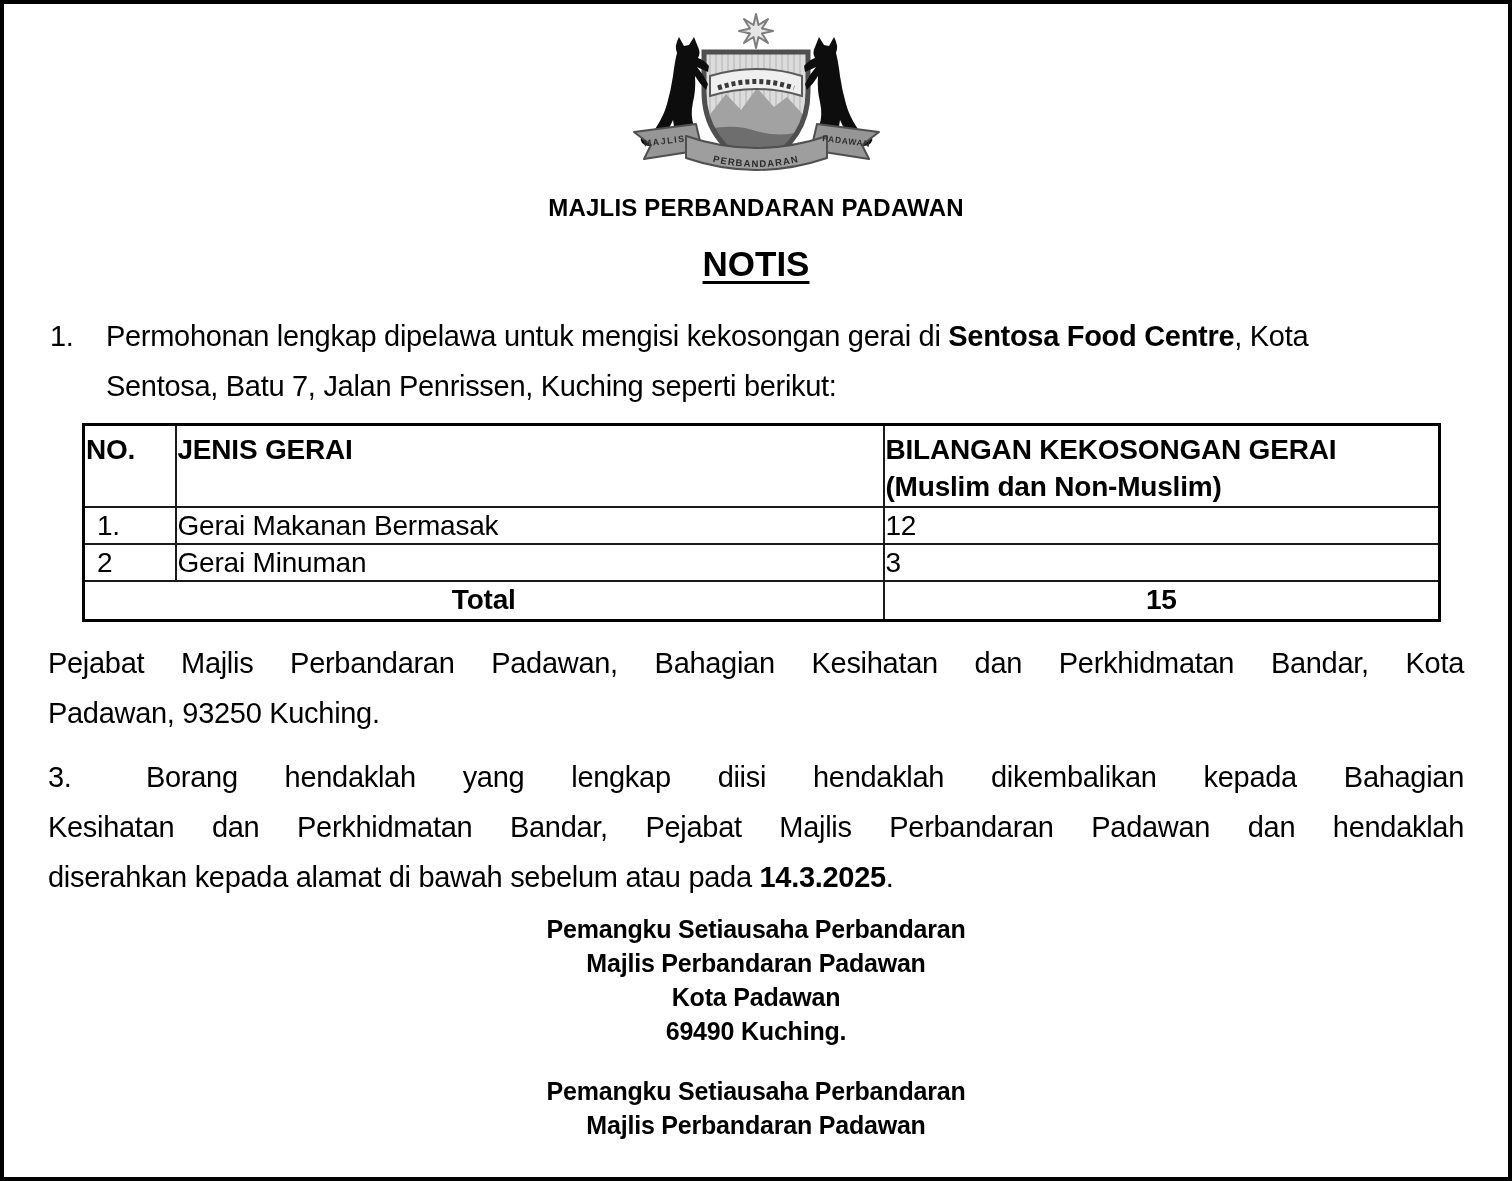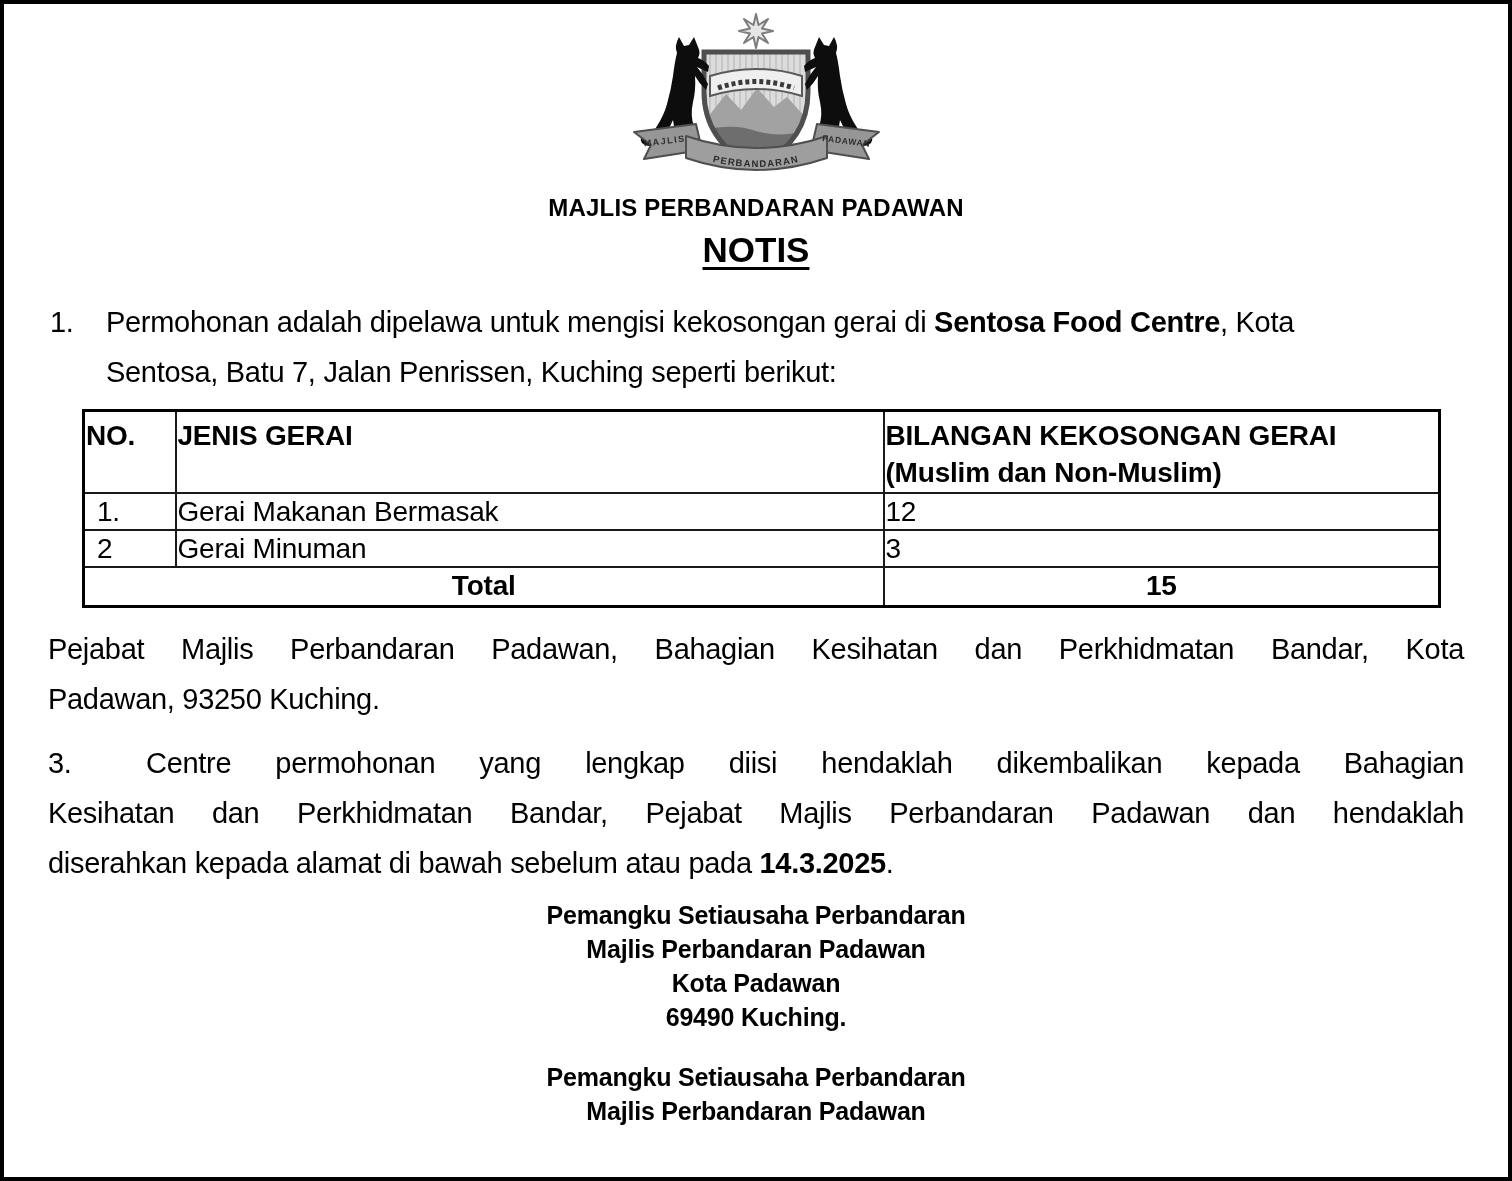--- a/index.html
+++ b/index.html
@@ -3,21 +3,21 @@
 <meta charset="utf-8">
 <style>
   html,body { margin:0; padding:0; background:#ffffff; }
   .page {
     width:1512px; height:1181px; box-sizing:border-box;
     border:4px solid #000; background:#fff; overflow:hidden;
     font-family:"Liberation Sans", sans-serif; color:#000;
   }
   .crest-wrap { text-align:center; margin-top:6px; height:176px; }
   .org-title { text-align:center; font-weight:700; font-size:24px; line-height:28px; margin-top:8px; letter-spacing:0.2px; }
-  .notis-title { text-align:center; font-weight:700; font-size:35px; line-height:42px; margin-top:7px;
+  .notis-title { text-align:center; font-weight:700; font-size:35px; line-height:42px; margin-top:21px;
     text-decoration:underline; text-decoration-thickness:3px; text-underline-offset:5px; }
   .content { padding:0 44px; }
   .para { font-size:29px; line-height:50px; letter-spacing:-0.3px; }
   .para .pline { min-height:50px; }
   .p1 { margin-top:26px; position:relative; padding-left:58px; }
   .p1 .num { position:absolute; left:2px; top:0; }
   .p2 { margin-top:16px; }
   .p3 { margin-top:14px; }
   .line-just { text-align:justify; text-align-last:justify; }
   .num-tab { display:inline-block; width:98px; }
@@ -98,21 +98,21 @@
     </svg>
   </div>
 
   <div class="org-title">MAJLIS PERBANDARAN PADAWAN</div>
   <div class="notis-title">NOTIS</div>
 
   <div class="content">
 
     <div class="para p1">
       <span class="num">1.</span>
-      <div class="pline"><span>Permohonan adalah dipelawa untuk mengisi kekosongan gerai di </span><span style="font-weight: 700;">Sentosa Food Centre</span><span>, Kota</span></div>
+      <div class="pline"><span>Permohonan lengkap dipelawa untuk mengisi kekosongan gerai di </span><span style="font-weight: 700;">Sentosa Food Centre</span><span>, Kota</span></div>
       <div class="pline"><span>Sentosa, Batu 7, Jalan Penrissen, Kuching seperti berikut:</span></div>
     </div>
 
     <table class="vac">
       <colgroup>
           <col style="width:92px">
           <col style="width:708px">
           <col style="width:556px">
         </colgroup>
       <thead>
@@ -142,21 +142,21 @@
         </tr>
       </tbody>
     </table>
 
     <div class="para p2">
       <div class="pline line-just"><span>Pejabat Majlis Perbandaran Padawan, Bahagian Kesihatan dan Perkhidmatan Bandar, Kota</span></div>
       <div class="pline"><span>Padawan, 93250 Kuching.</span></div>
     </div>
 
     <div class="para p3">
-      <div class="pline line-just"><span class="num-tab">3.</span><span><span>Centre permohonan yang lengkap diisi hendaklah dikembalikan kepada Bahagian</span></span></div>
+      <div class="pline line-just"><span class="num-tab">3.</span><span><span>Borang hendaklah yang lengkap diisi hendaklah dikembalikan kepada Bahagian</span></span></div>
       <div class="pline line-just"><span>Kesihatan dan Perkhidmatan Bandar, Pejabat Majlis Perbandaran Padawan dan hendaklah</span></div>
       <div class="pline"><span>diserahkan kepada alamat di bawah sebelum atau pada </span><span style="font-weight: 700;">14.3.2025</span><span>.</span></div>
     </div>
 
     <div class="sig sig1">
       <div>Pemangku Setiausaha Perbandaran</div>
       <div>Majlis Perbandaran Padawan</div>
       <div>Kota Padawan</div>
       <div>69490 Kuching.</div>
     </div>

